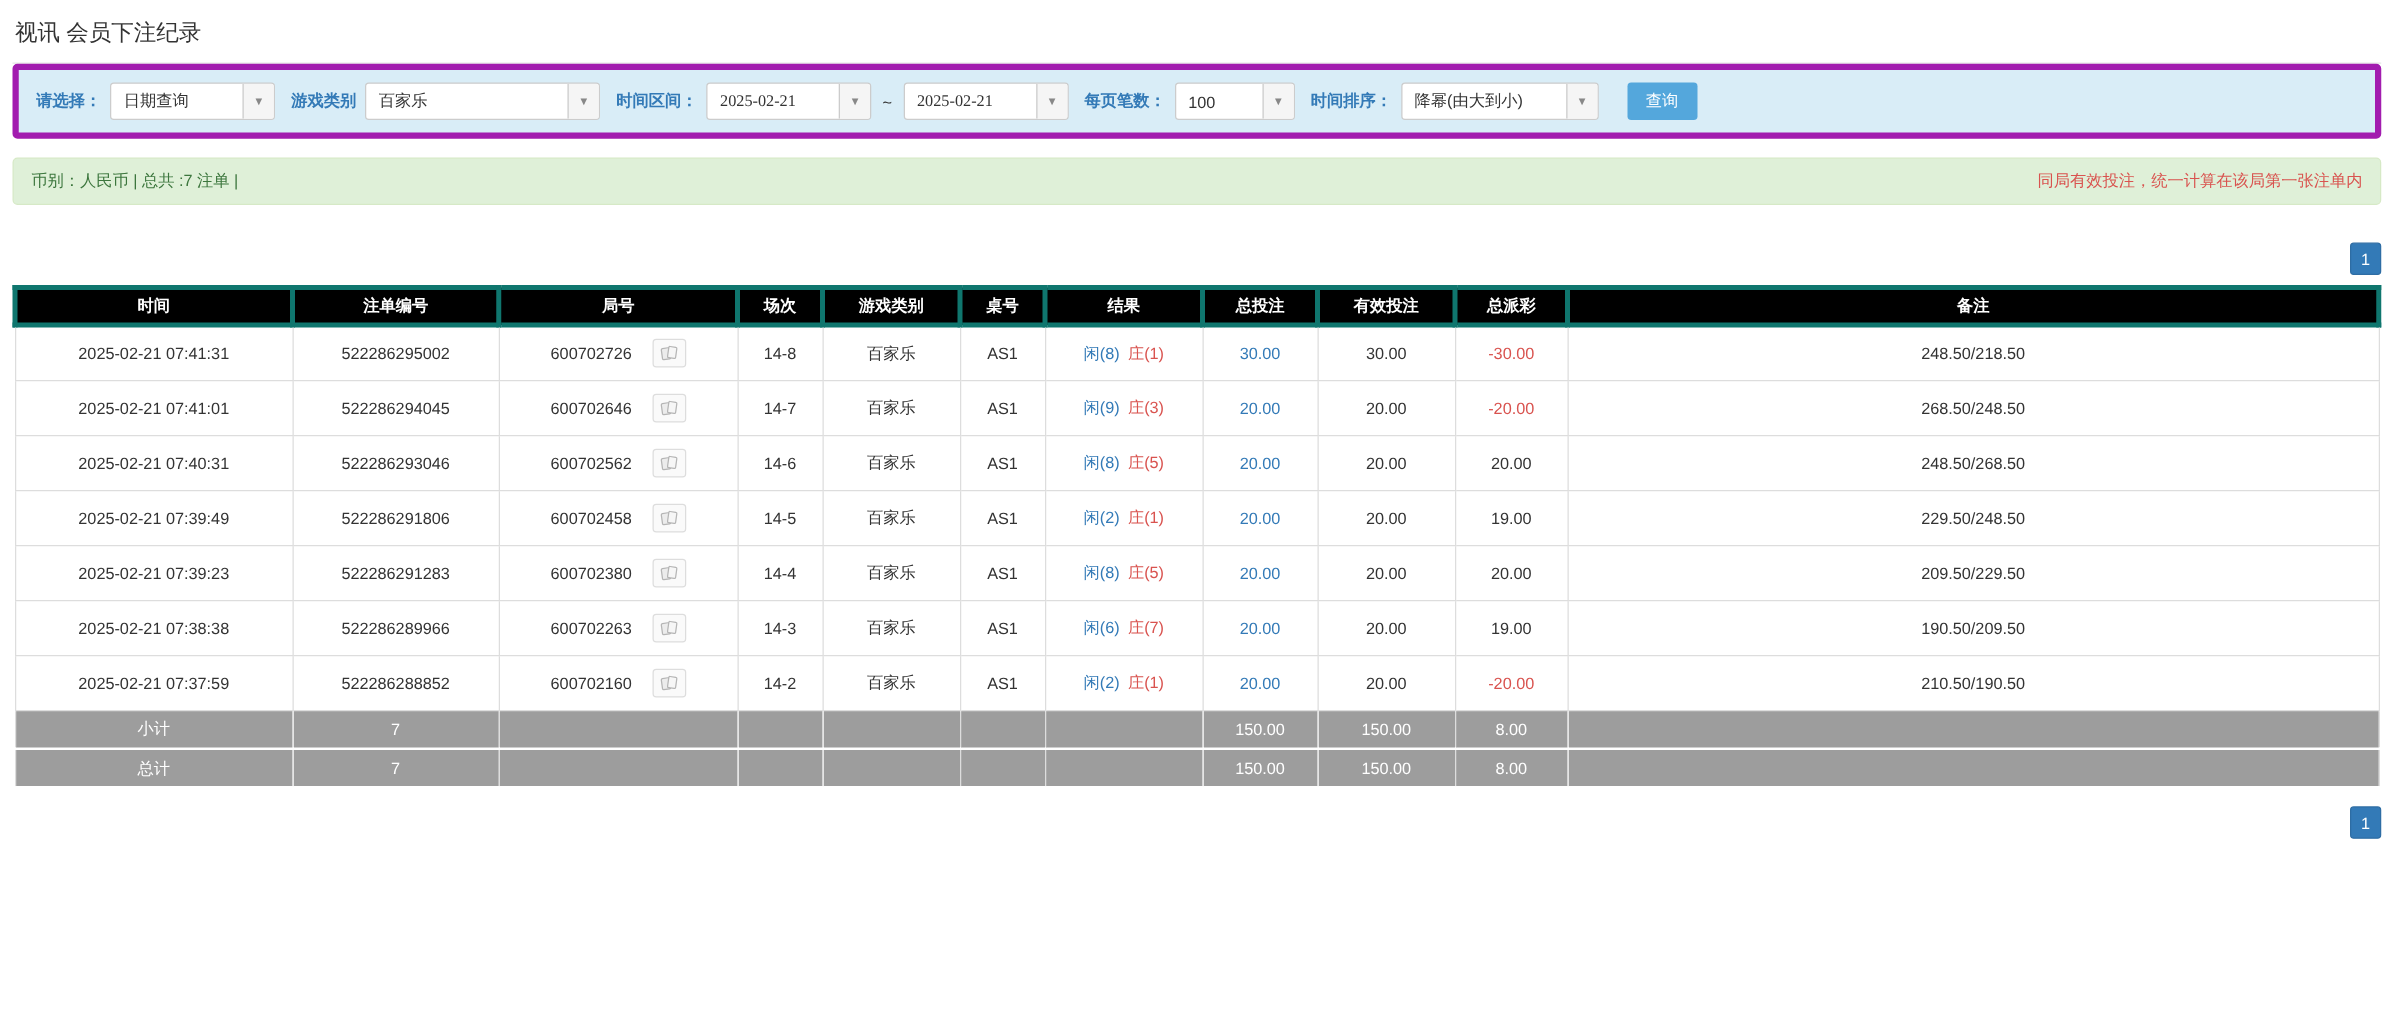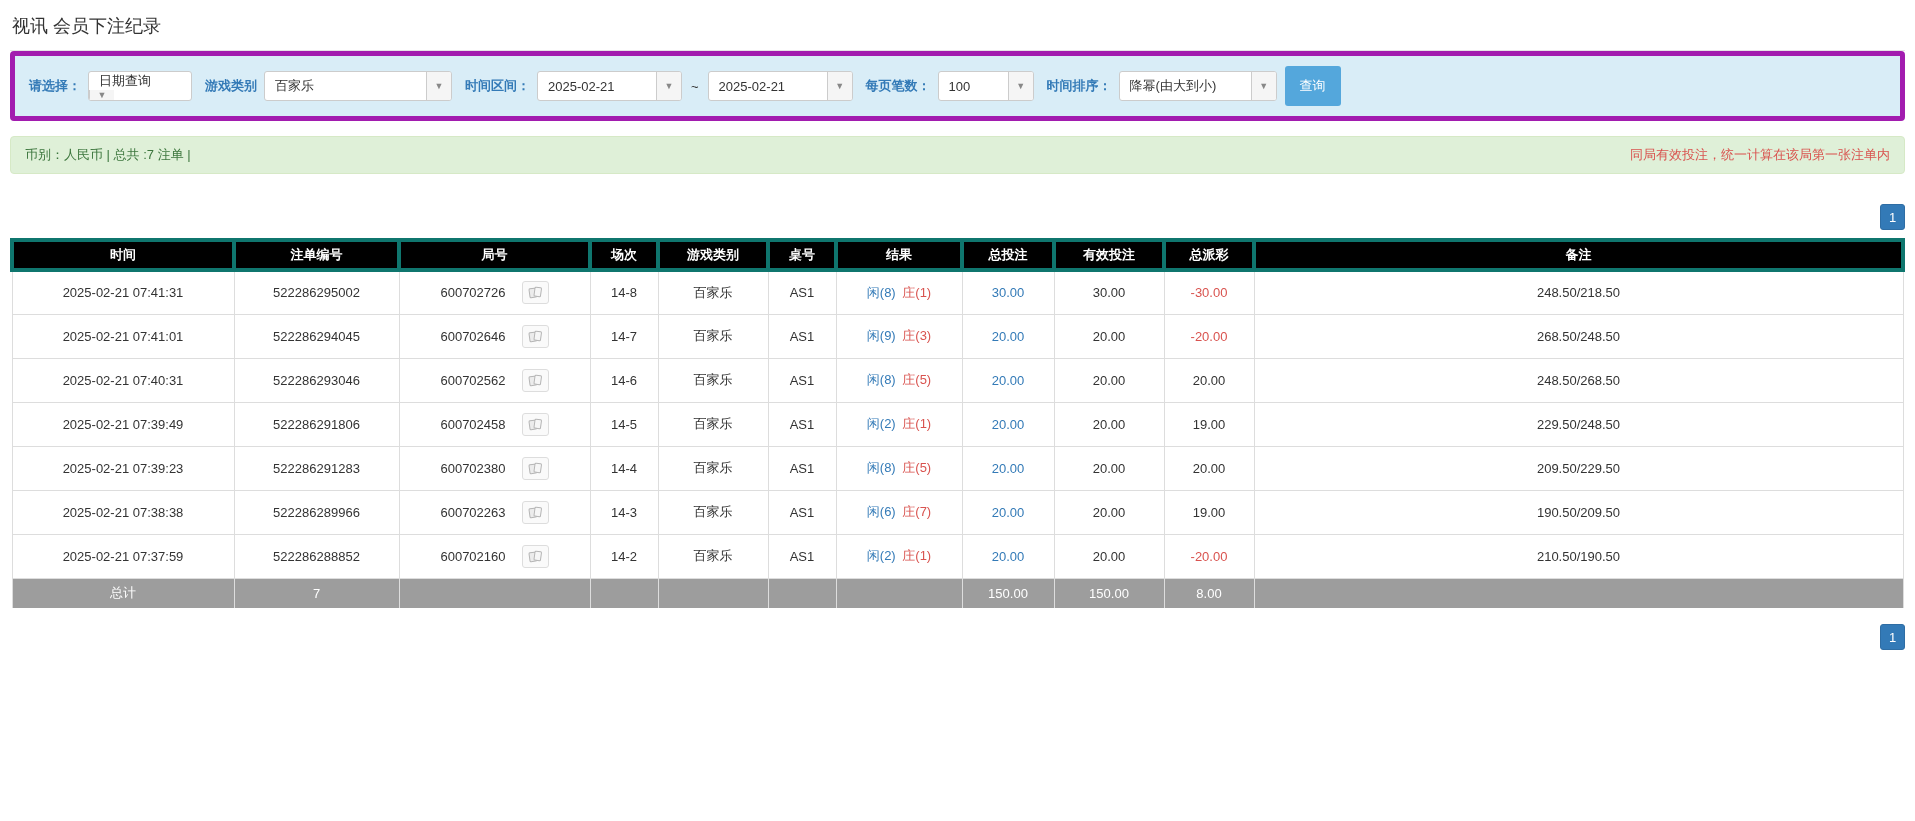--- a/index.html
+++ b/index.html
@@ -56,34 +56,34 @@
   .combo-btn {
     width: 25px;
     border-left: 1px solid #ccc;
     background: #f5f5f5;
     display: flex;
     align-items: center;
     justify-content: center;
     color: #888;
     font-size: 9px;
   }
-  .w115 { width: 104px; flex-direction: column; } .w185 { width: 188px; }
-  .w130 { width: 145px; } .w95 { width: 96px; } .w155 { width: 158px; }
+  .w115 { width: 132px; } .w185 { width: 188px; }
+  .w130 { width: 132px; font-family: Liberation Serif, serif; } .w95 { width: 96px; } .w155 { width: 158px; }
   .tilde { color: #333; margin: 0 2px; }
   .btn-search {
     background: var(--search_button_blue, #54a7dc);
     color: #fff;
     border: none;
     border-radius: 3px;
-    height: 40px;
+    height: 30px;
     padding: 0 15px;
     font-size: 13px;
     font-family: inherit;
     cursor: pointer;
-    margin-left: 1px;
+    margin-left: 16px;
   }
 
   
   .info-bar {
     margin-top: 15px;
     background: var(--info_bg, #dff0d8);
     border: 1px solid #d6e9c6;
     border-radius: 4px;
     padding: 9px 14px;
     display: flex;
@@ -445,32 +445,45 @@
     <td>
       <a class="bet-link">20.00</a>
     </td>
     <td>20.00</td>
     <td class="neg">-20.00</td>
     <td>210.50/190.50</td>
   </tr>
 </tbody>
     <tfoot>
       <tr class="footer-row">
-        <td>总计</td>
+        <td>小计</td>
         <td>7</td>
         <td></td>
         <td></td>
         <td></td>
         <td></td>
         <td></td>
         <td>150.00</td>
         <td>150.00</td>
         <td>8.00</td>
         <td></td>
       </tr>
+      <tr class="footer-row">
+        <td>总计</td>
+        <td>7</td>
+        <td></td>
+        <td></td>
+        <td></td>
+        <td></td>
+        <td></td>
+        <td>150.00</td>
+        <td>150.00</td>
+        <td>8.00</td>
+        <td></td>
+      </tr>
     </tfoot>
   </table>
 
   <div class="pagination bottom">
     <button class="page-btn">1</button>
   </div>
 
 </div>
 
 </body></html>

